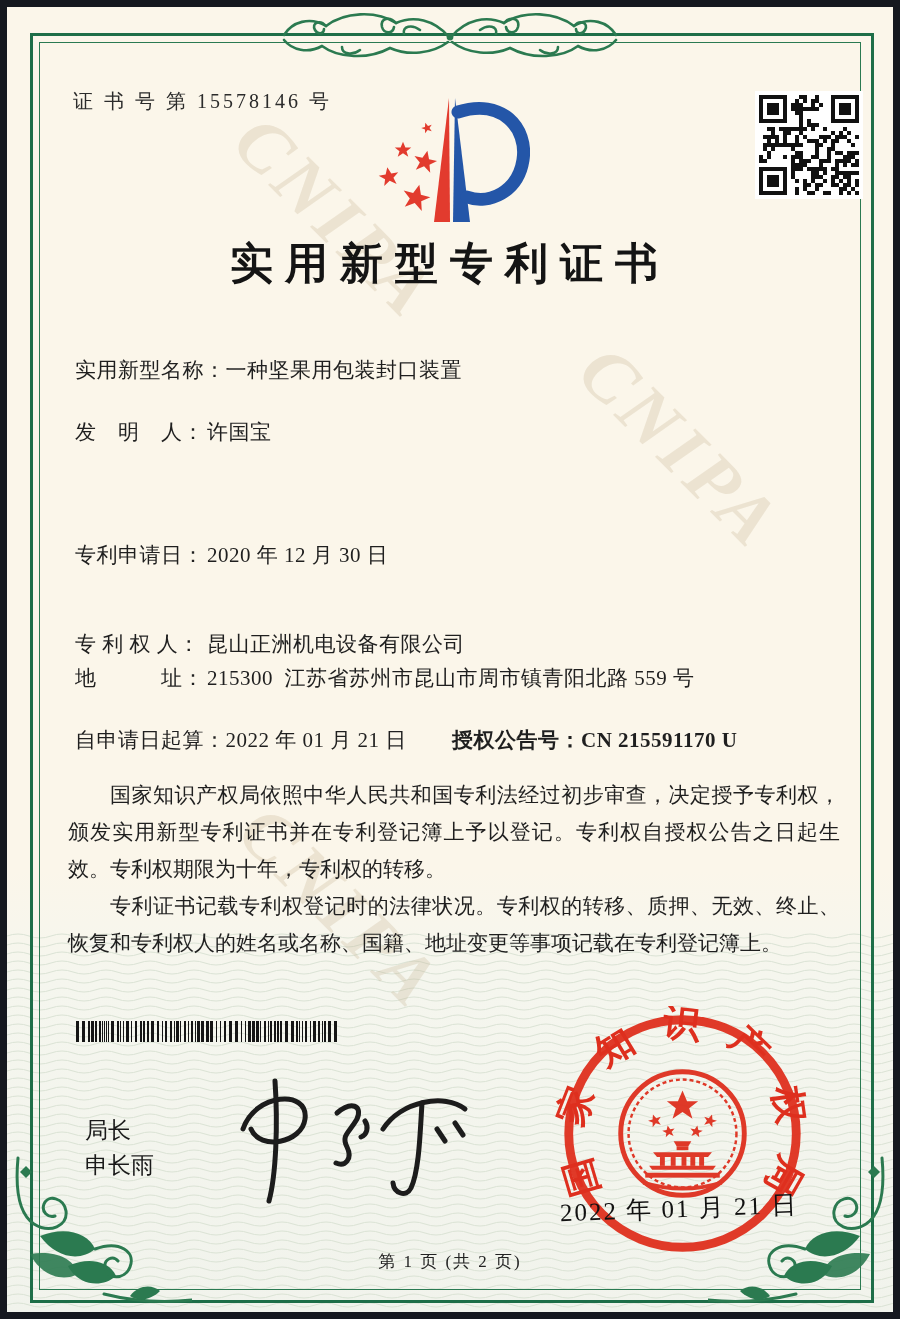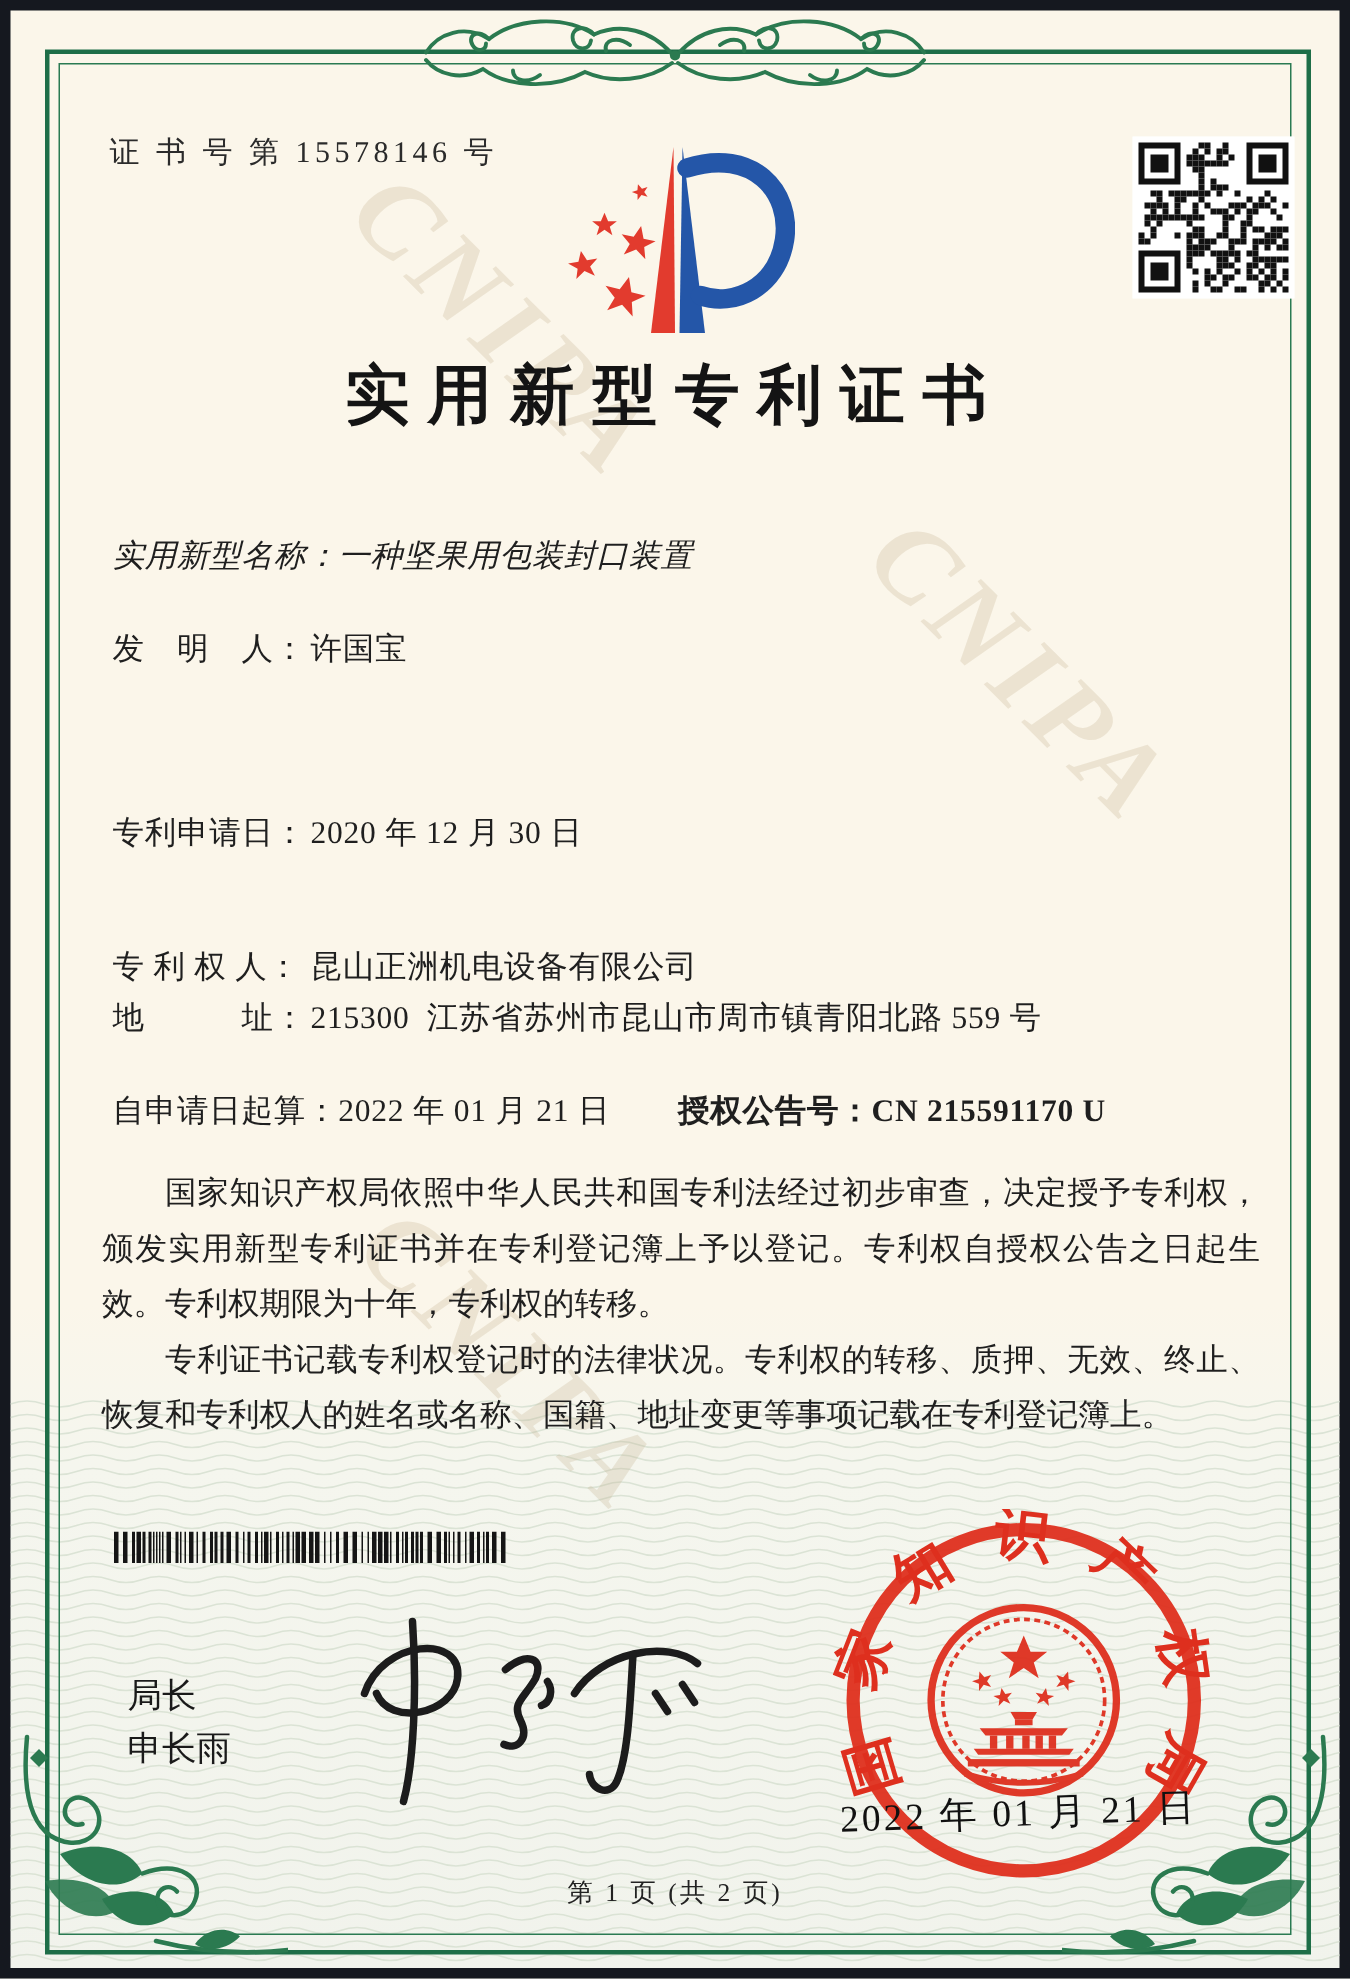--- a/index.html
+++ b/index.html
@@ -355,21 +355,21 @@
         <rect x="20" y="2" width="5" height="5" fill="#fff"></rect>
         <rect x="21" y="3" width="3" height="3" fill="#111"></rect>
         <rect x="1" y="19" width="7" height="7" fill="#111"></rect>
         <rect x="2" y="20" width="5" height="5" fill="#fff"></rect>
         <rect x="3" y="21" width="3" height="3" fill="#111"></rect>
       </svg>
   </div>
 
   <div class="abs title">实用新型专利证书</div>
 
-  <div class="abs row" style="top:357px;font-style:italic;">
+  <div class="abs row" style="top:357px;">
     <span class="lbl">实用新型名称：</span><span class="val">一种坚果用包装封口装置</span>
   </div>
   <div class="abs row" style="top:419px;">
     <span class="lbl">发　明　人：</span><span class="val">许国宝</span>
   </div>
   <div class="abs row" style="top:542px;">
     <span class="lbl">专利申请日：</span><span class="val">2020 年 12 月 30 日</span>
   </div>
   <div class="abs row" style="top:631px;">
     <span class="lbl">专 利 权 人：</span><span class="val">昆山正洲机电设备有限公司</span>

